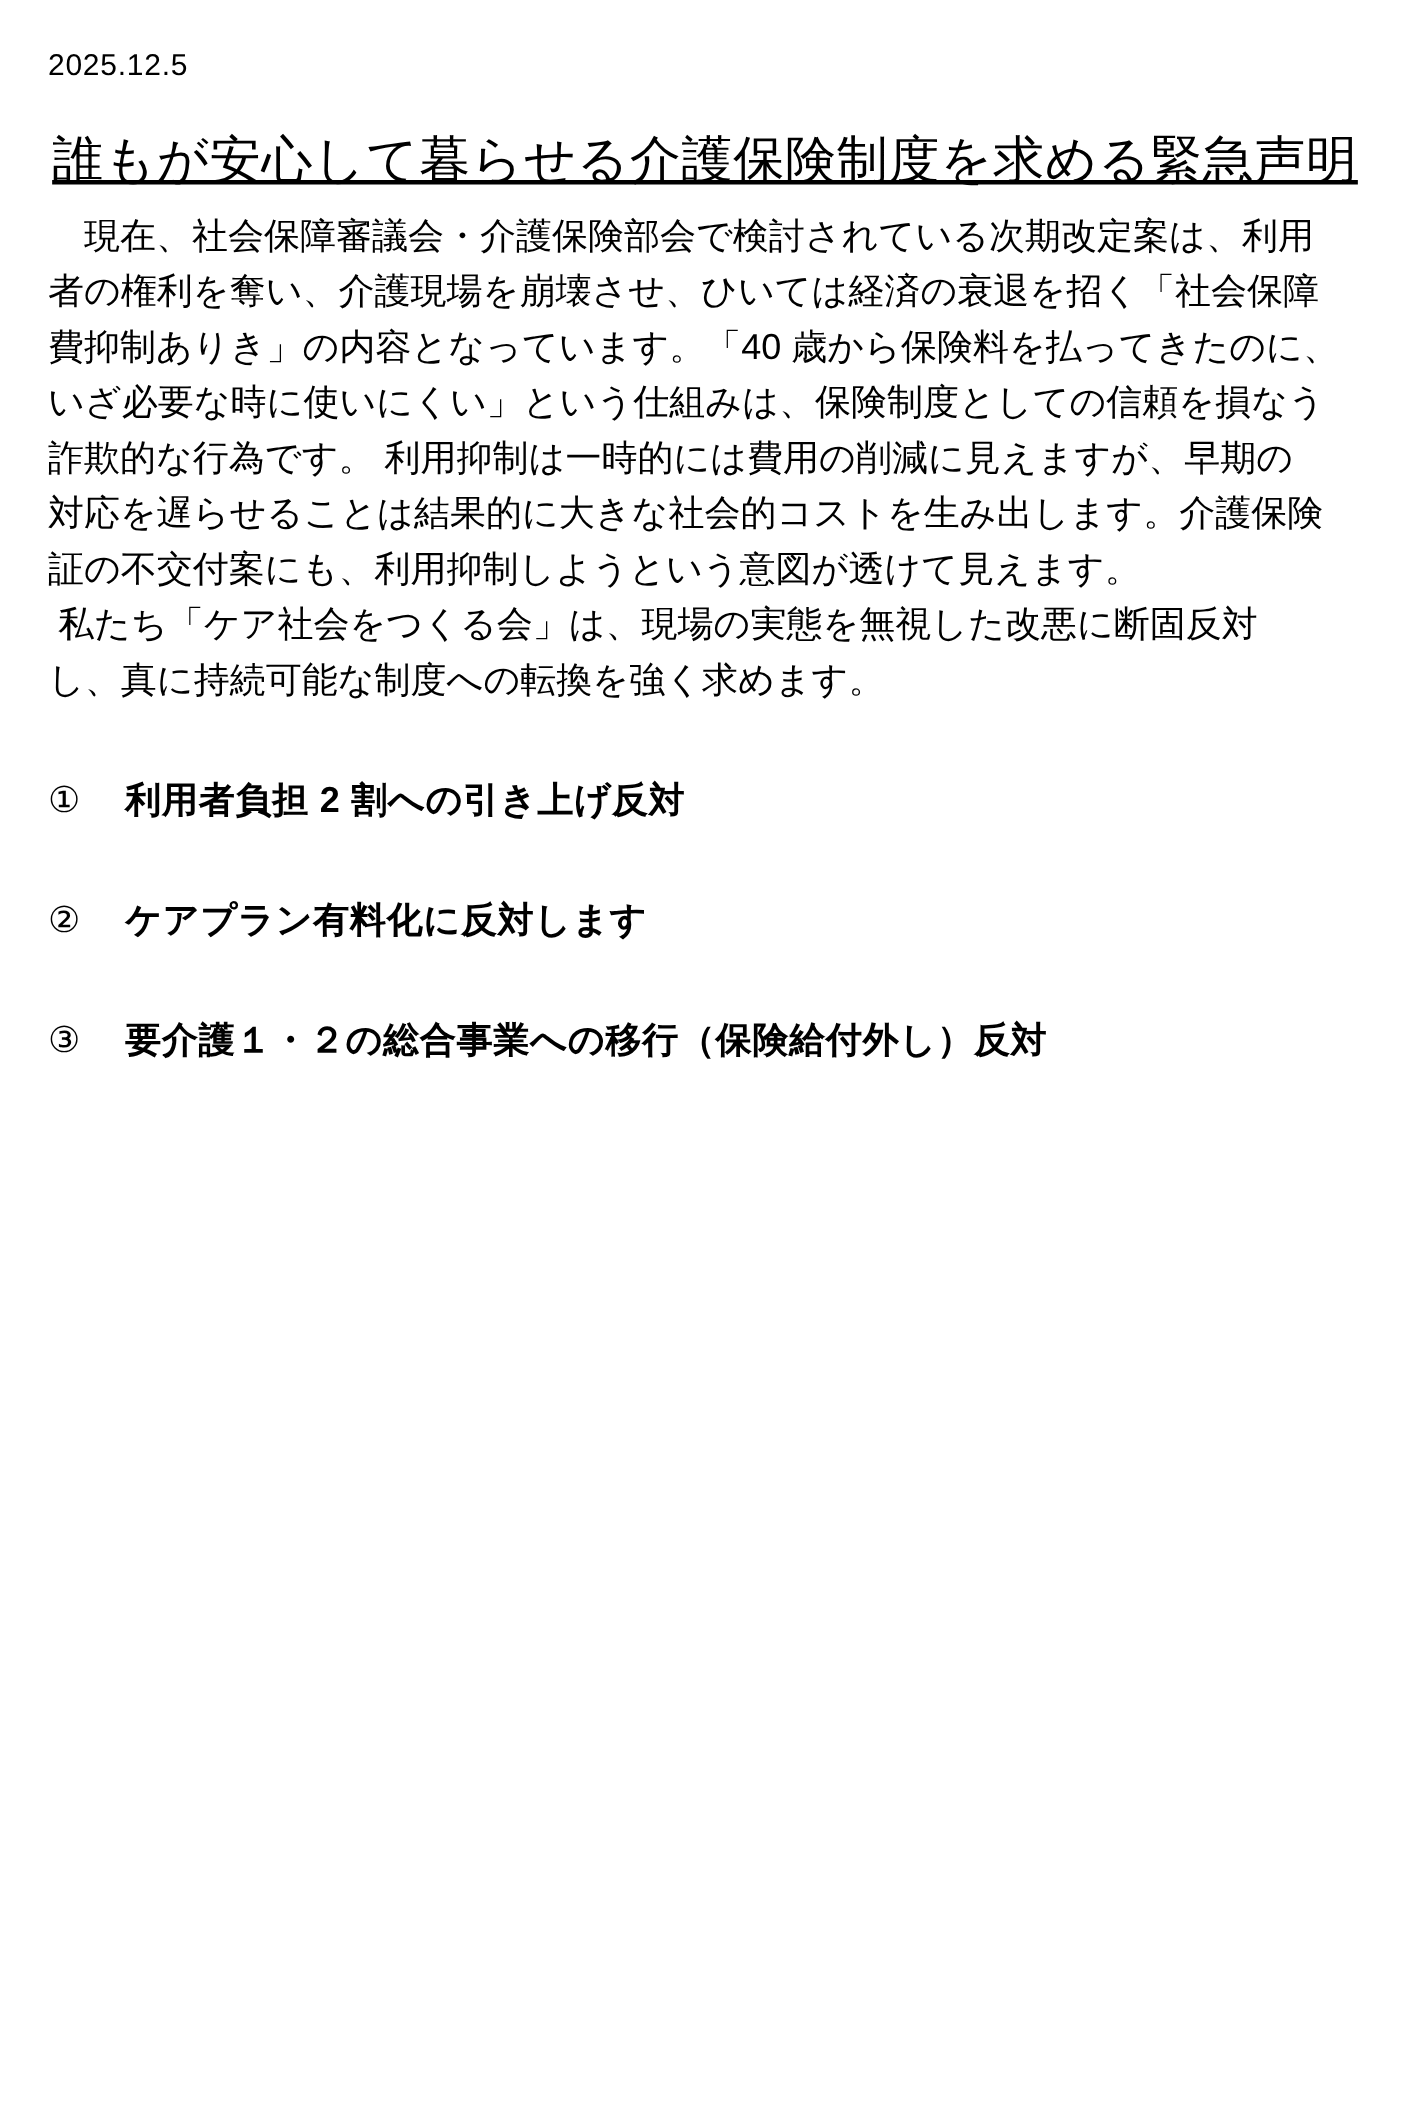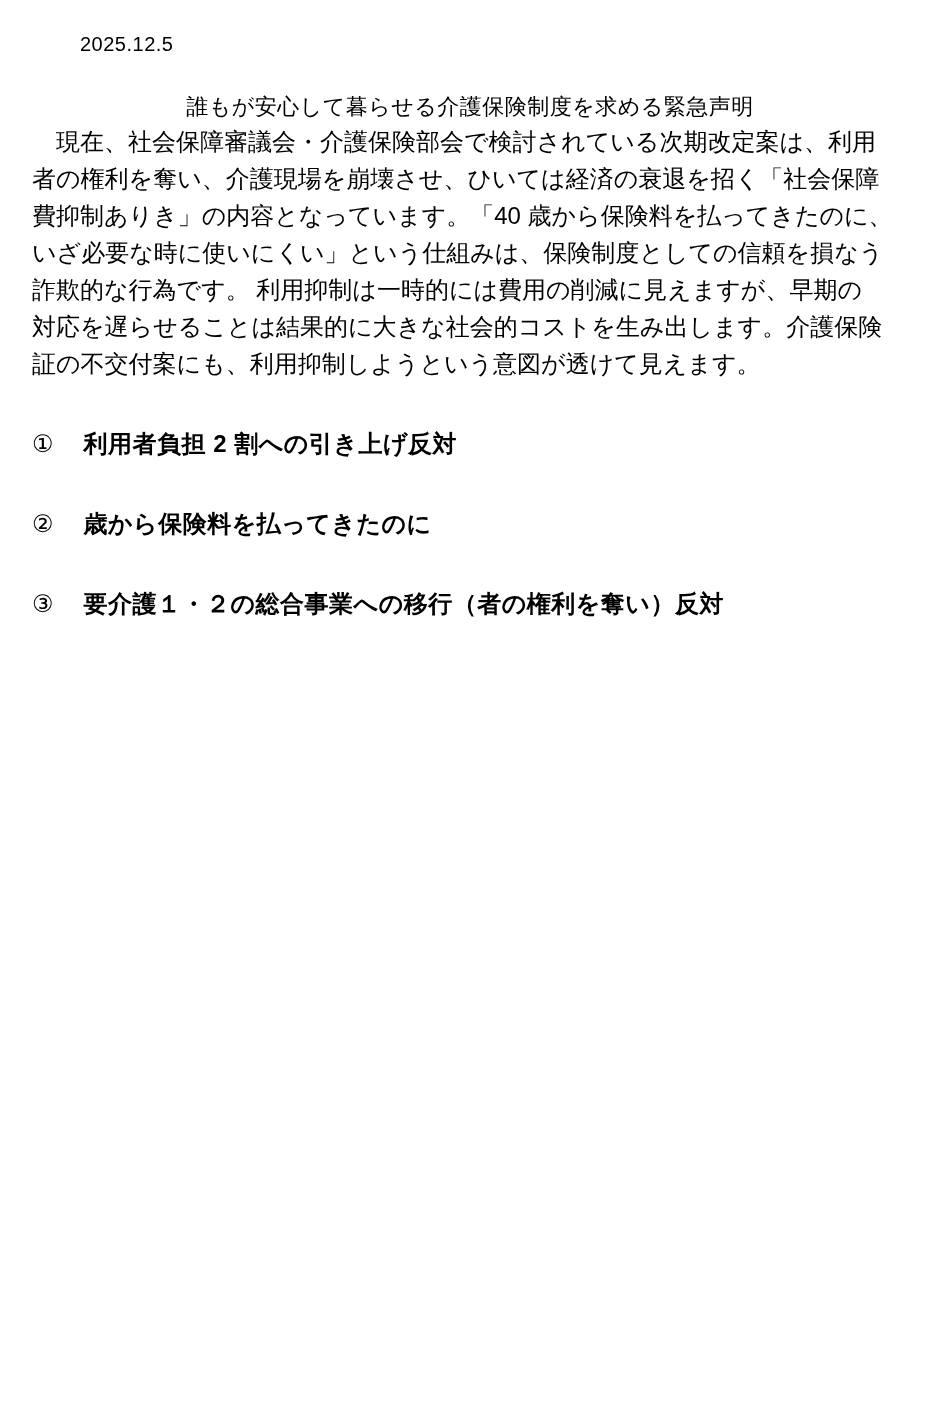--- a/index.html
+++ b/index.html
@@ -15,29 +15,29 @@
     color: #000000;
     font-family: "Liberation Sans", "DejaVu Sans", sans-serif;
     box-sizing: border-box;
     padding: 33px 28px 0 32px;
     overflow: hidden;
   }
   .doc-date {
     font-size: 20px;
     line-height: 22px;
     letter-spacing: 0.5px;
-    margin-left: 48px;
   }
   .doc-title {
-    font-size: 22px;
+    font-size: 34px;
     font-weight: 400;
     text-align: center;
-    margin: 36px 0 0 0;
+    margin: 36px 0 16px 0;
     line-height: 32px;
     letter-spacing: 0.5px;
+    text-decoration: underline;
   }
   .para {
     font-size: 24px;
     line-height: 37px;
     margin: 0;
     white-space: pre-wrap;
     word-break: break-all;
   }
   .intro-block {
   }
@@ -72,36 +72,38 @@
   <h1 class="doc-title">誰もが安心して暮らせる介護保険制度を求める緊急声明</h1>
 
   <div class="intro-block">
     <p class="para">　現在、社会保障審議会・介護保険部会で検討されている次期改定案は、利用
 者の権利を奪い、介護現場を崩壊させ、ひいては経済の衰退を招く「社会保障
 費抑制ありき」の内容となっています。「40 歳から保険料を払ってきたのに、
 いざ必要な時に使いにくい」という仕組みは、保険制度としての信頼を損なう
 詐欺的な行為です。 利用抑制は一時的には費用の削減に見えますが、早期の
 対応を遅らせることは結果的に大きな社会的コストを生み出します。介護保険
 証の不交付案にも、利用抑制しようという意図が透けて見えます。</p>
+    <p class="para"> 私たち「ケア社会をつくる会」は、現場の実態を無視した改悪に断固反対
+し、真に持続可能な制度への転換を強く求めます。</p>
   </div>
 
   <section>
     <div class="sec-heading">
       <span class="sec-num">①</span>
       <span class="sec-title">利用者負担 2 割への引き上げ反対</span>
     </div>
   </section>
 
   <section>
     <div class="sec-heading">
       <span class="sec-num">②</span>
-      <span class="sec-title">歳から保険料を払ってきたのに</span>
+      <span class="sec-title">ケアプラン有料化に反対します</span>
     </div>
   </section>
 
   <section>
     <div class="sec-heading">
       <span class="sec-num">③</span>
-      <span class="sec-title">要介護１・２の総合事業への移行（者の権利を奪い）反対</span>
+      <span class="sec-title">要介護１・２の総合事業への移行（保険給付外し）反対</span>
     </div>
   </section>
 
 </div>
 
 </body></html>

